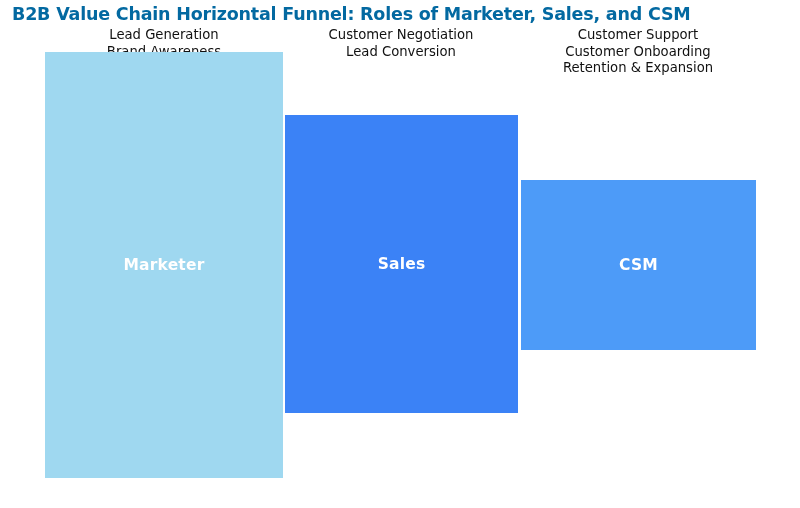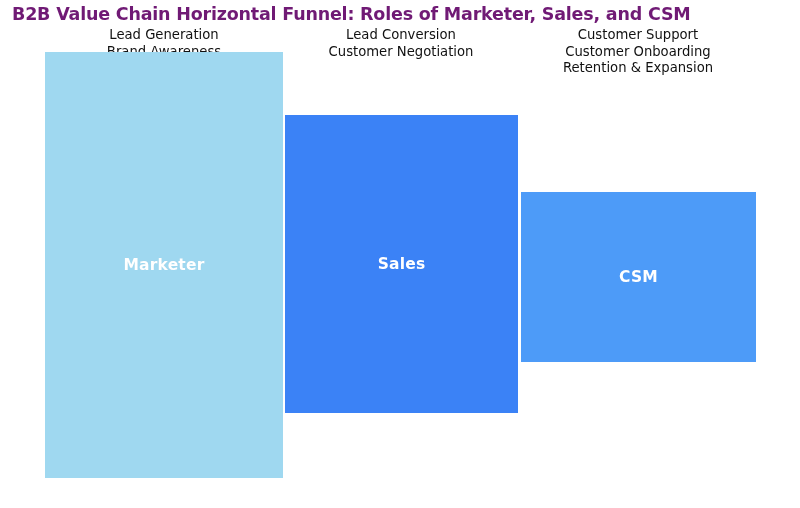--- a/index.html
+++ b/index.html
@@ -23,21 +23,21 @@
 
   
   .chart-title {
     position: absolute;
     left: 12px;
     top: 3px;
     width: 780px;
     font-size: 17.5px;
     font-weight: bold;
     letter-spacing: -0.2px;
-    color: #701a75;
+    color: #0369a1;
     white-space: nowrap;
     line-height: 22px;
   }
 
   
   .stage-header {
     position: absolute;
     top: 27px;
     text-align: center;
     font-size: 13.2px;
@@ -72,35 +72,35 @@
 
   <div class="chart-title">B2B Value Chain Horizontal Funnel: Roles of Marketer, Sales, and CSM</div>
 
   <div class="stage-header" style="left:44px; width:240px;">
     <span class="hline">Lead Generation</span>
     <span class="hline">Brand Awareness</span>
     <span class="hline">Customer Engagement</span>
   </div>
 
   <div class="stage-header" style="left:284px; width:234px;">
+    <span class="hline">Customer Negotiation</span>
     <span class="hline">Lead Conversion</span>
-    <span class="hline">Customer Negotiation</span>
   </div>
 
   <div class="stage-header" style="left:520px; width:236px;">
     <span class="hline">Customer Support</span>
     <span class="hline">Customer Onboarding</span>
     <span class="hline">Retention &amp; Expansion</span>
   </div>
 
   <div class="funnel-bar" style="left: 45px; top: 52px; width: 238px; height: 426px; background: rgb(159, 216, 240);">
     <span class="bar-label">Marketer</span>
   </div>
 
   <div class="funnel-bar" style="left: 285px; top: 115px; width: 233px; height: 298px; background: #3b82f6;">
     <span class="bar-label">Sales</span>
   </div>
 
-  <div class="funnel-bar" style="left: 521px; top: 180px; width: 235px; height: 170px; background: rgb(77, 155, 248); margin-top: 12px;">
+  <div class="funnel-bar" style="left: 521px; top: 180px; width: 235px; height: 170px; background: rgb(77, 155, 248);">
     <span class="bar-label">CSM</span>
   </div>
 
 </div>
 
 </body></html>

